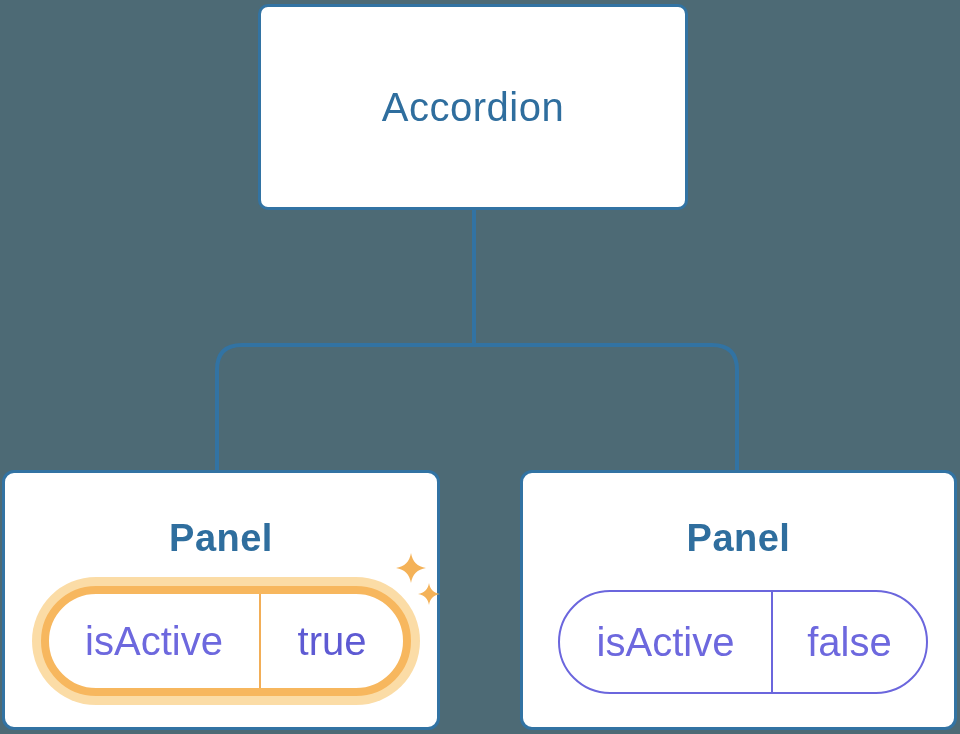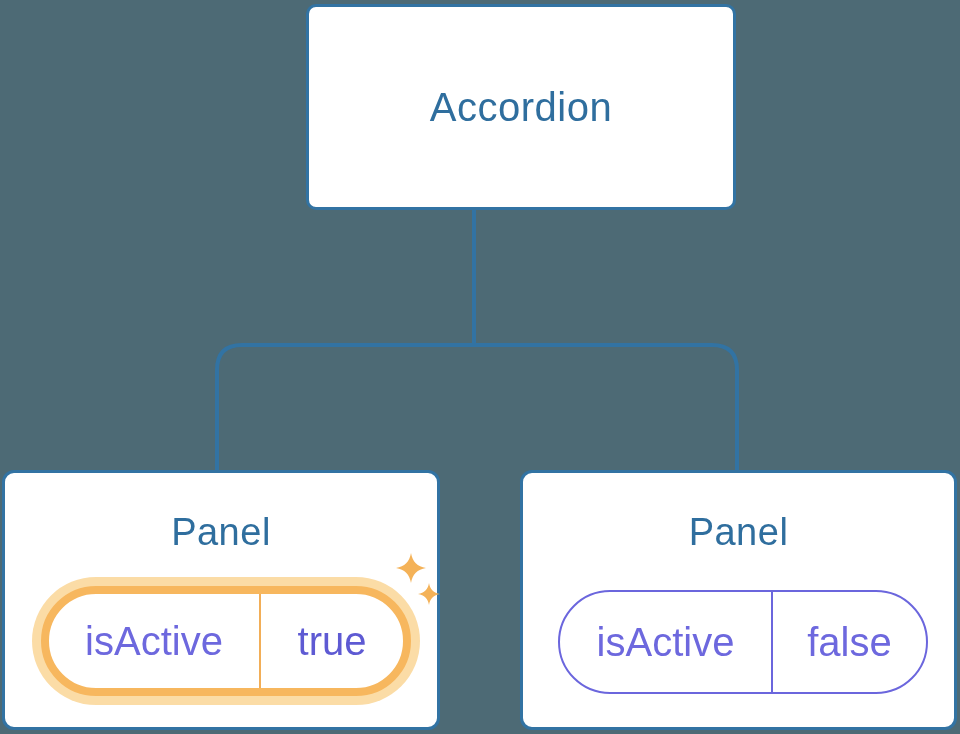--- a/index.html
+++ b/index.html
@@ -21,37 +21,36 @@
     border: 3px solid #3273a3;
     border-radius: 12px;
   }
   .root-node {
     left: 258px; top: 4px;
     width: 430px; height: 206px;
     border-radius: 10px;
     display: flex;
     align-items: center;
     justify-content: center;
-    margin-left: 48px;
   }
   .root-label {
     font-size: 40px;
     font-weight: 500;
     color: #2f6e9e;
     letter-spacing: 0.5px;
   }
   .panel-node-left  { left: 2px;   top: 470px; width: 438px; height: 260px; }
   .panel-node-right { left: 520px; top: 470px; width: 437px; height: 260px; }
   .panel-title {
     position: absolute;
-    top: 38px; left: 0;
+    top: 44px; left: 0;
     width: 100%;
     text-align: center;
     font-size: 38px;
-    font-weight: 400;
+    font-weight: 700;
     color: #2f6e9e;
     letter-spacing: 0.5px;
   }
   .pill {
     position: absolute;
     display: flex;
     align-items: stretch;
     background: #ffffff;
   }
   .pill-active {

